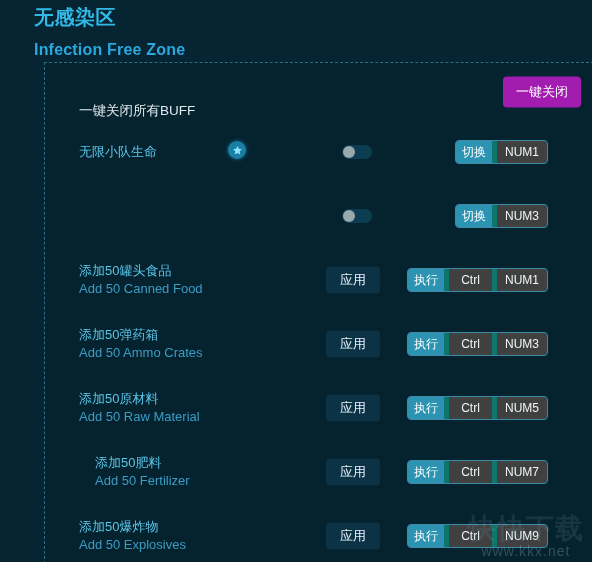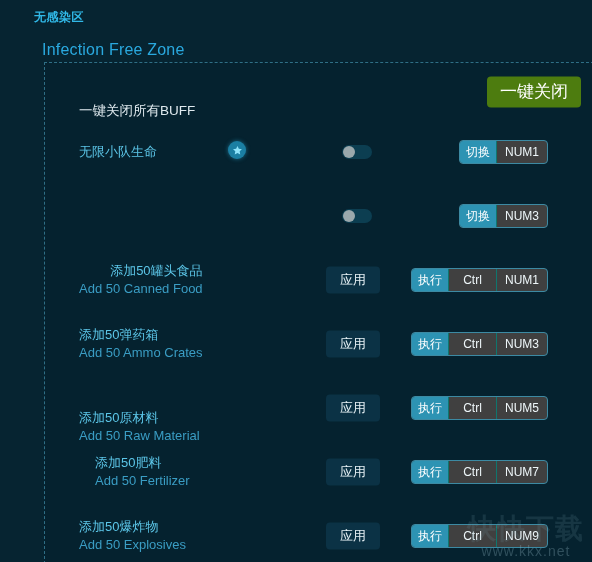--- a/index.html
+++ b/index.html
@@ -13,34 +13,33 @@
     font-family: "Liberation Sans", "DejaVu Sans", sans-serif;
     overflow: hidden;
     position: relative;
   }
 
   
   .title-block {
     padding: 6px 0 0 34px;
   }
   .title-cn {
-    font-size: 12px;
+    font-size: 20px;
     font-weight: bold;
     color: #31b9e8;
     line-height: 22px;
     letter-spacing: 0.5px;
   }
   .title-en {
     font-size: 16px;
-    font-weight: normal;
+    font-weight: bold;
     color: #2aa9df;
     line-height: 22px;
     margin-top: 11px;
     letter-spacing: 0.2px;
-    margin-left: 8px;
   }
 
   
   .panel {
     position: absolute;
     left: 44px;
     top: 62px;
     right: -2px;
     bottom: -2px;
     border: 1px dashed #2f6f86;
@@ -141,23 +140,23 @@
     line-height: 16px;
     font-family: "Liberation Sans", sans-serif;
     cursor: pointer;
   }
 
   .btn-closeall {
     position: absolute;
     right: 12px;
     top: 50%;
     transform: translateY(-50%);
-    background: #4d7c0f;
+    background: #a21caf;
     color: #ffffff;
-    font-size: 17px;
+    font-size: 13px;
     padding: 7px 13px 8px 13px;
     border-radius: 4px;
     border: none;
     line-height: 16px;
     font-family: "Liberation Sans", sans-serif;
     cursor: pointer;
   }
 
   
   .hotkey {
@@ -184,21 +183,21 @@
     line-height: 20px;
     white-space: nowrap;
   }
   .hk-key {
     color: #eef6f9;
     font-size: 12px;
     padding: 0 8px;
     display: flex;
     align-items: center;
     justify-content: center;
-    border-left: 1px solid #0f766e;
+    border-left: 5px solid #0f766e;
     white-space: nowrap;
     min-width: 30px;
     box-sizing: border-box;
   }
   .hk-key.wide { min-width: 48px; }
 
   
   .watermark {
     position: absolute;
     right: 8px;
@@ -263,21 +262,21 @@
           <span class="toggle">
             <span class="knob"></span>
           </span>
         </div>
         <div class="hotkey">
           <span class="hk-action">切换</span>
           <span class="hk-key wide">NUM3</span>
         </div>
       </div>
       <div class="row">
-        <div class="row-label" style="left:34px;text-align:right;">
+        <div class="row-label" style="left:34px;">
           <div class="label-cn">添加50罐头食品</div>
           <div class="label-en">Add 50 Canned Food</div>
         </div>
         <div class="ctrl-apply"><button class="btn-apply">应用</button></div>
         <div class="hotkey">
           <span class="hk-action">执行</span>
           <span class="hk-key wide">Ctrl</span>
           <span class="hk-key wide">NUM1</span>
         </div>
       </div>
@@ -287,21 +286,21 @@
           <div class="label-en">Add 50 Ammo Crates</div>
         </div>
         <div class="ctrl-apply"><button class="btn-apply">应用</button></div>
         <div class="hotkey">
           <span class="hk-action">执行</span>
           <span class="hk-key wide">Ctrl</span>
           <span class="hk-key wide">NUM3</span>
         </div>
       </div>
       <div class="row">
-        <div class="row-label" style="left:34px;margin-top:19px;">
+        <div class="row-label" style="left:34px;">
           <div class="label-cn">添加50原材料</div>
           <div class="label-en">Add 50 Raw Material</div>
         </div>
         <div class="ctrl-apply"><button class="btn-apply">应用</button></div>
         <div class="hotkey">
           <span class="hk-action">执行</span>
           <span class="hk-key wide">Ctrl</span>
           <span class="hk-key wide">NUM5</span>
         </div>
       </div>

